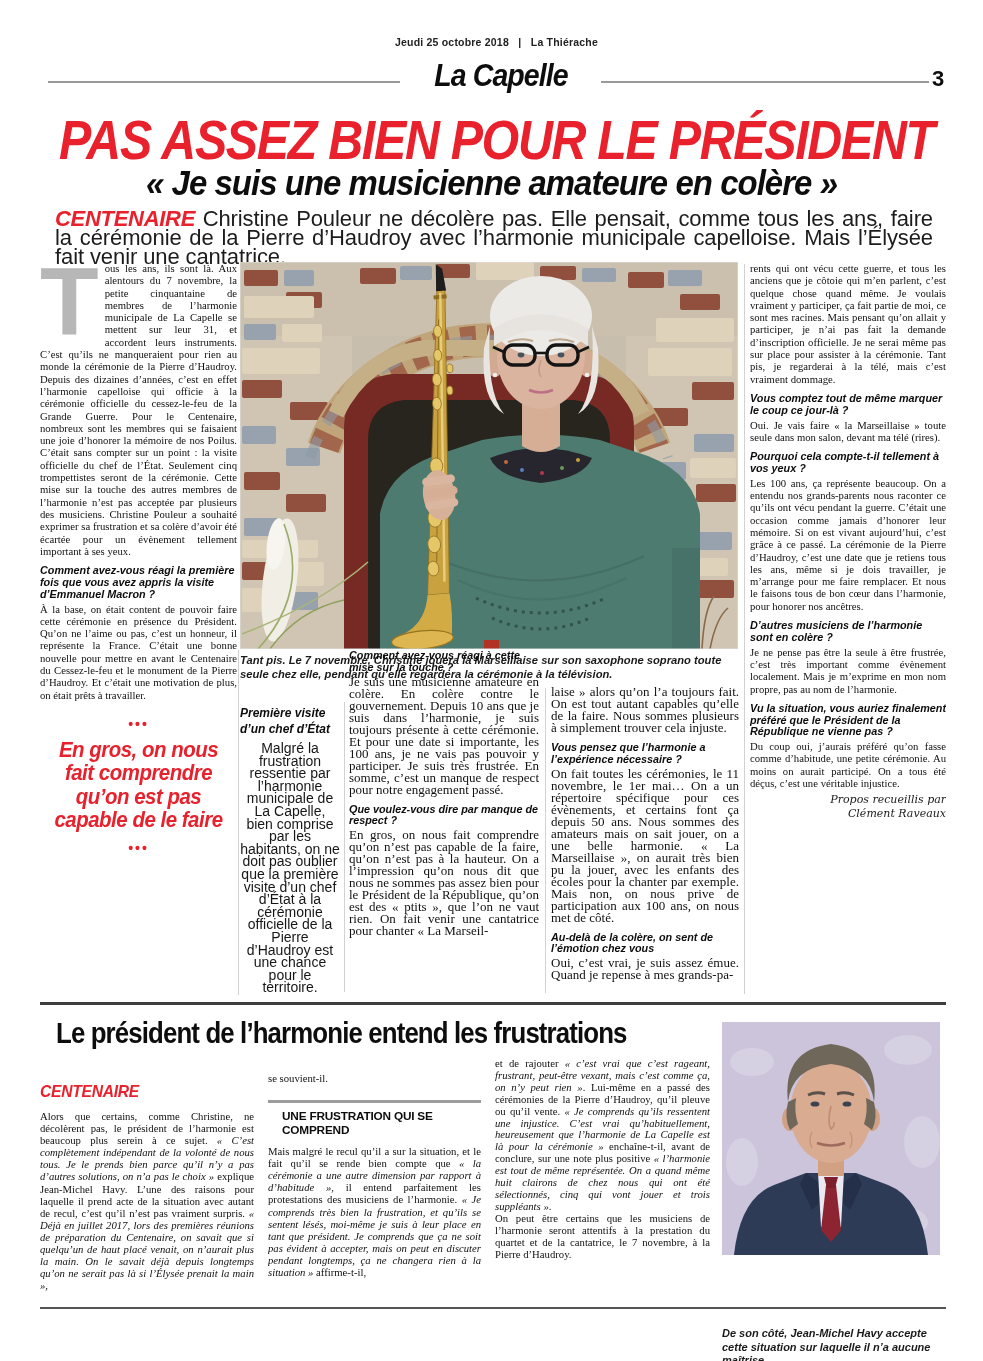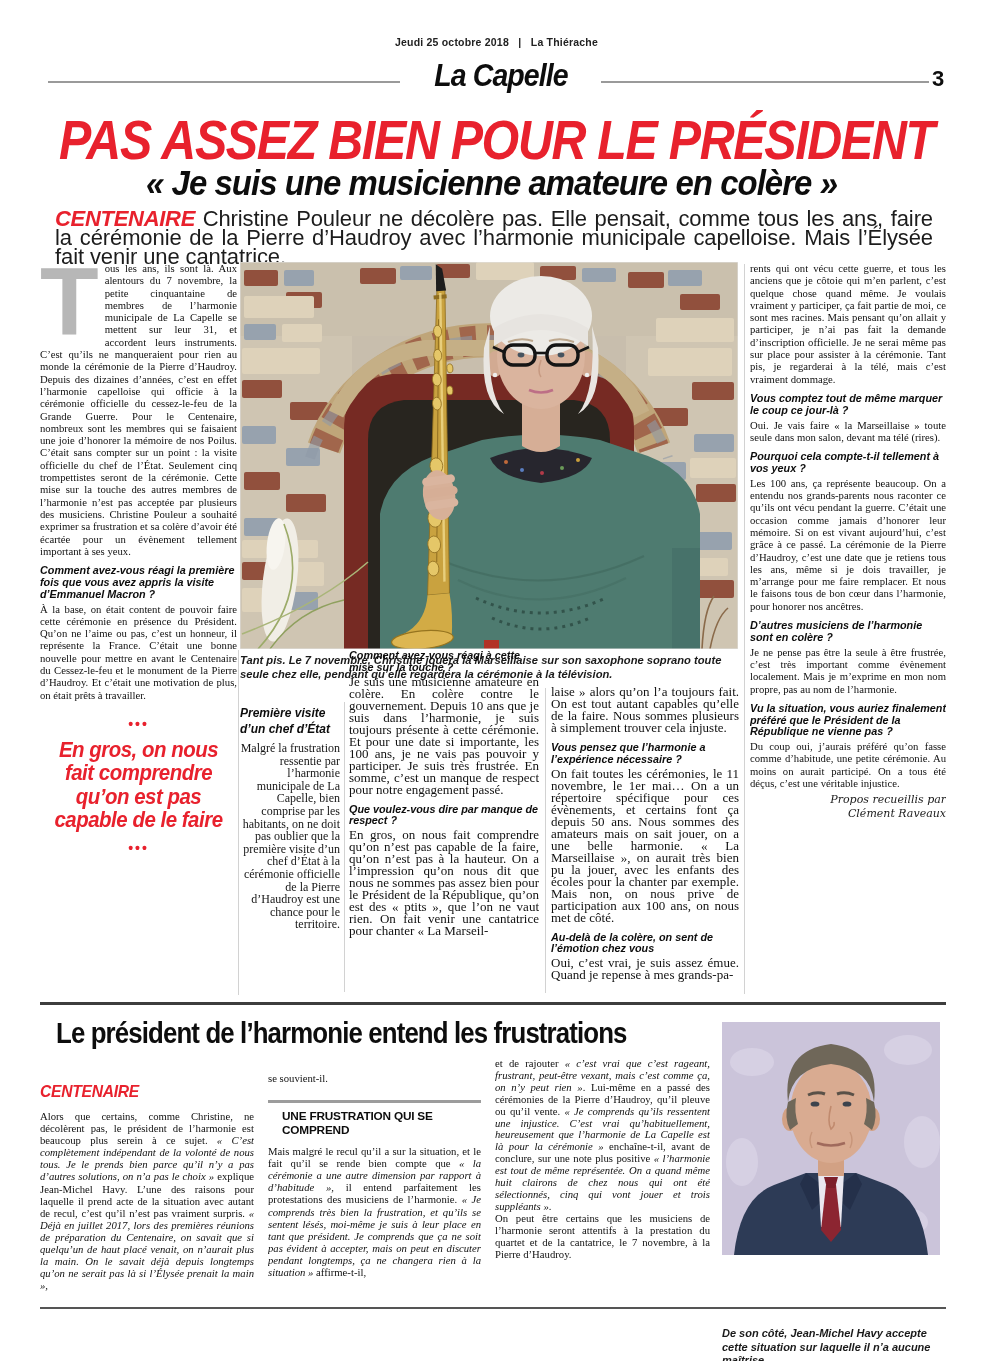--- a/index.html
+++ b/index.html
@@ -33,21 +33,21 @@
            color:#b7b7b7;margin:2px 6px 0 0;}
   .seg-i{font-style:italic;}
   
   .pq{margin-top:16px;text-align:center;color:#e8212d;}
   .pq-dots{font-size:14px;font-weight:bold;letter-spacing:2px;line-height:14px;}
   .pq-text{font-size:21.5px;line-height:23.5px;font-weight:bold;font-style:italic;letter-spacing:-.5px;
            transform:scaleX(.95);transform-origin:center;margin:8px 0;}
   
   .caption{font-style:italic;font-weight:bold;font-size:11px;line-height:13.5px;color:#1a1a1a;text-align:left;}
   .sidebar-title{font-size:12px;line-height:15.5px;font-weight:bold;font-style:italic;color:#0d0d0d;margin-bottom:5px;}
-  .sidebar-body{font-size:12px;line-height:12.6px;color:#161616;text-align:right;font-family:Liberation Serif, serif;}
+  .sidebar-body{font-size:14px;line-height:12.6px;color:#161616;text-align:center;}
   .subhead2{border-top:3px solid #9c9c9c;padding:7px 0 0 14px;font-size:11.8px;line-height:13.5px;font-weight:bold;
             color:#0d0d0d;letter-spacing:-.2px;}
   .byline{font-family:"DejaVu Serif",serif;font-style:italic;font-size:11px;line-height:13.5px;text-align:right;color:#1a1a1a;}
   .vrule{width:1px;background:#d2d2d2;}
   .divider-thick{background:#3d3d3d;height:3px;}
   .divider-thin{background:#555;height:1.5px;}
 </style>
 </head>
 <body>
 

